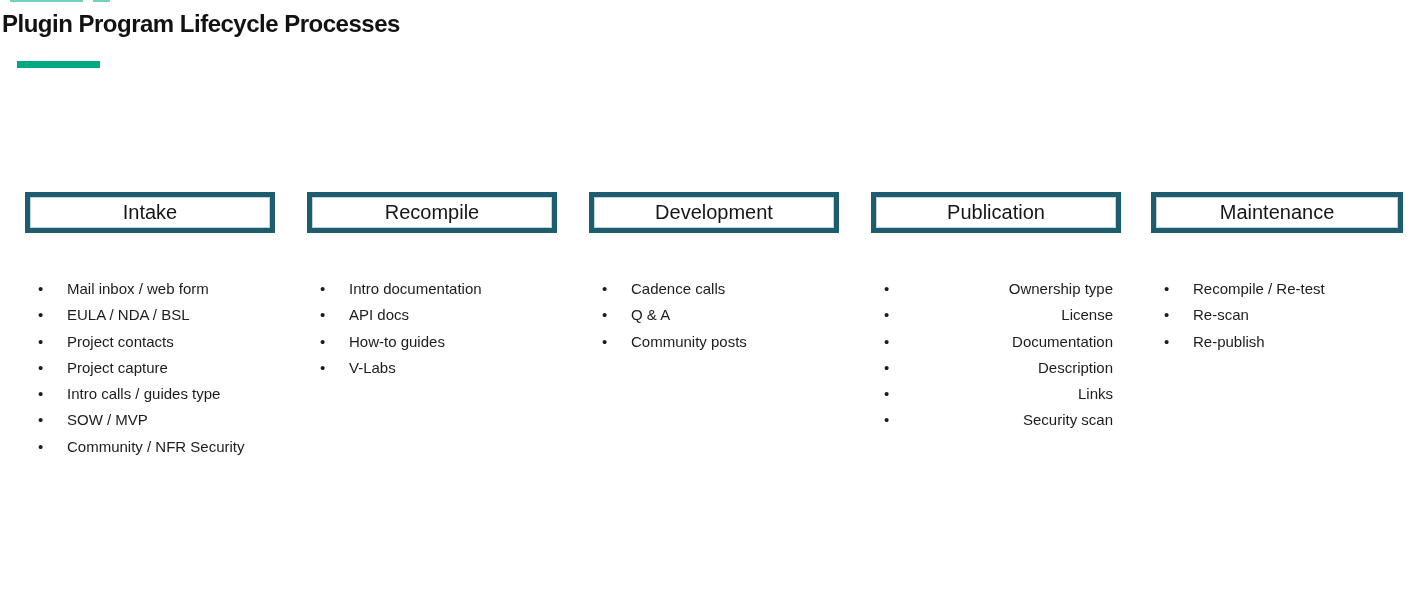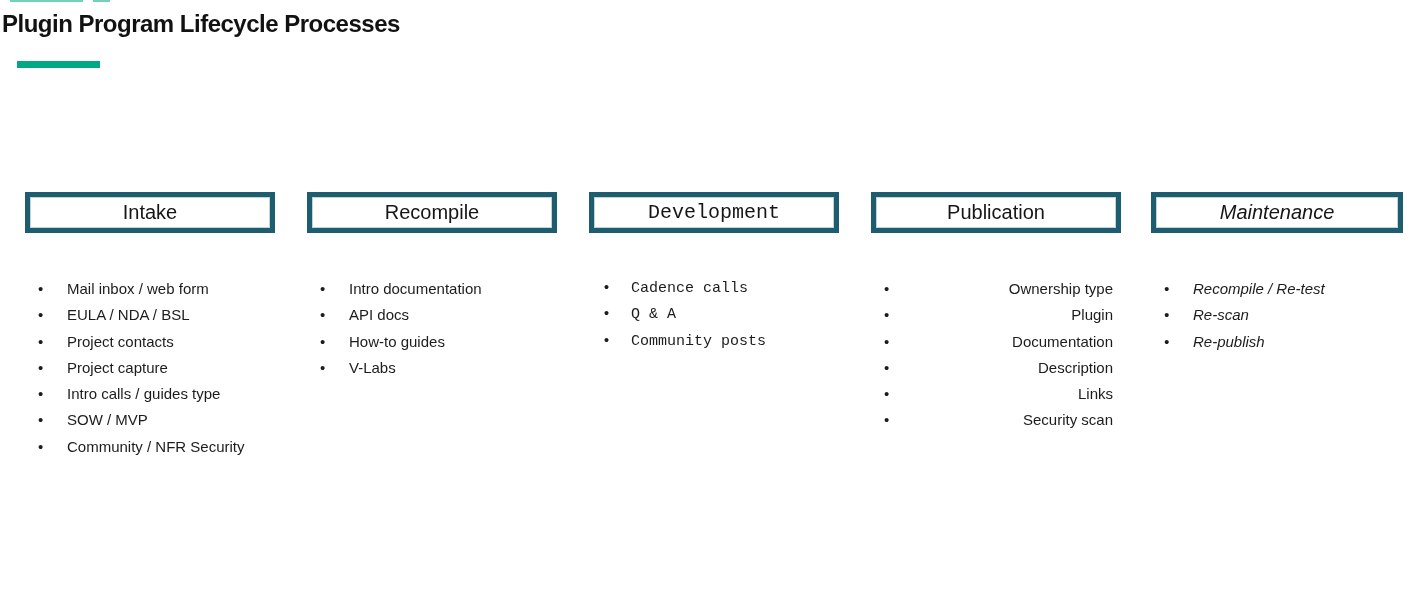--- a/index.html
+++ b/index.html
@@ -82,46 +82,46 @@
     <span class="stage-header-label">Recompile</span>
   </div>
   <ul class="stage-list">
       <li><span class="bullet">•</span><span>Intro documentation</span></li>
       <li><span class="bullet">•</span><span>API docs</span></li>
       <li><span class="bullet">•</span><span>How-to guides</span></li>
       <li><span class="bullet">•</span><span>V-Labs</span></li>
     </ul>
 </div>
 
-<div class="stage-col" style="left:581px;font-family:Liberation Mono, monospace;">
+<div class="stage-col" style="left:581px;">
   <div class="stage-header-box">
     <span class="stage-header-label">Development</span>
   </div>
   <ul class="stage-list">
       <li><span class="bullet">•</span><span>Cadence calls</span></li>
       <li><span class="bullet">•</span><span>Q &amp; A</span></li>
       <li><span class="bullet">•</span><span>Community posts</span></li>
     </ul>
 </div>
 
 <div class="stage-col" style="left:863px;text-align:right;">
   <div class="stage-header-box">
     <span class="stage-header-label">Publication</span>
   </div>
   <ul class="stage-list">
       <li><span class="bullet">•</span><span>Ownership type</span></li>
-      <li><span class="bullet">•</span><span>Plugin</span></li>
+      <li><span class="bullet">•</span><span>License</span></li>
       <li><span class="bullet">•</span><span>Documentation</span></li>
       <li><span class="bullet">•</span><span>Description</span></li>
       <li><span class="bullet">•</span><span>Links</span></li>
       <li><span class="bullet">•</span><span>Security scan</span></li>
     </ul>
 </div>
 
-<div class="stage-col" style="left:1143px;width:252px;font-style:italic;">
+<div class="stage-col" style="left:1143px;width:252px;">
   <div class="stage-header-box">
     <span class="stage-header-label">Maintenance</span>
   </div>
   <ul class="stage-list">
       <li><span class="bullet">•</span><span>Recompile / Re-test</span></li>
       <li><span class="bullet">•</span><span>Re-scan</span></li>
       <li><span class="bullet">•</span><span>Re-publish</span></li>
     </ul>
 </div>
 

